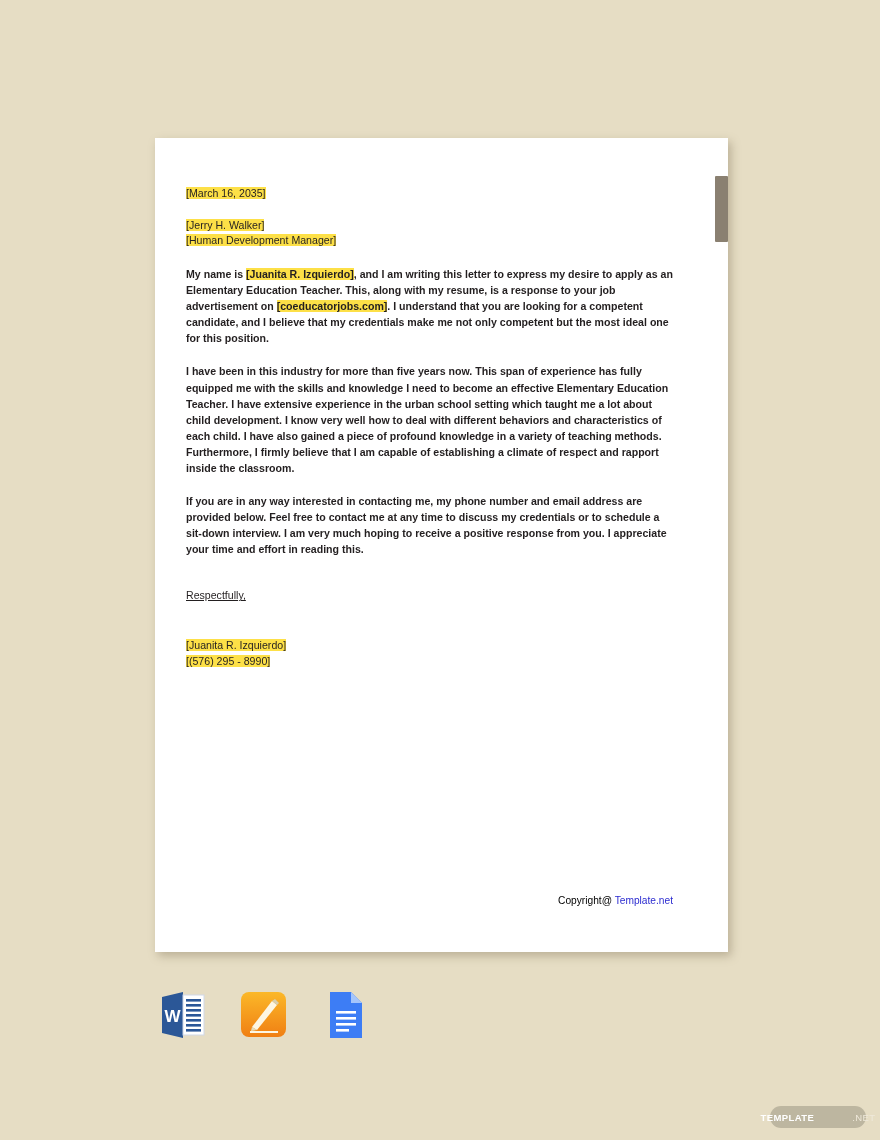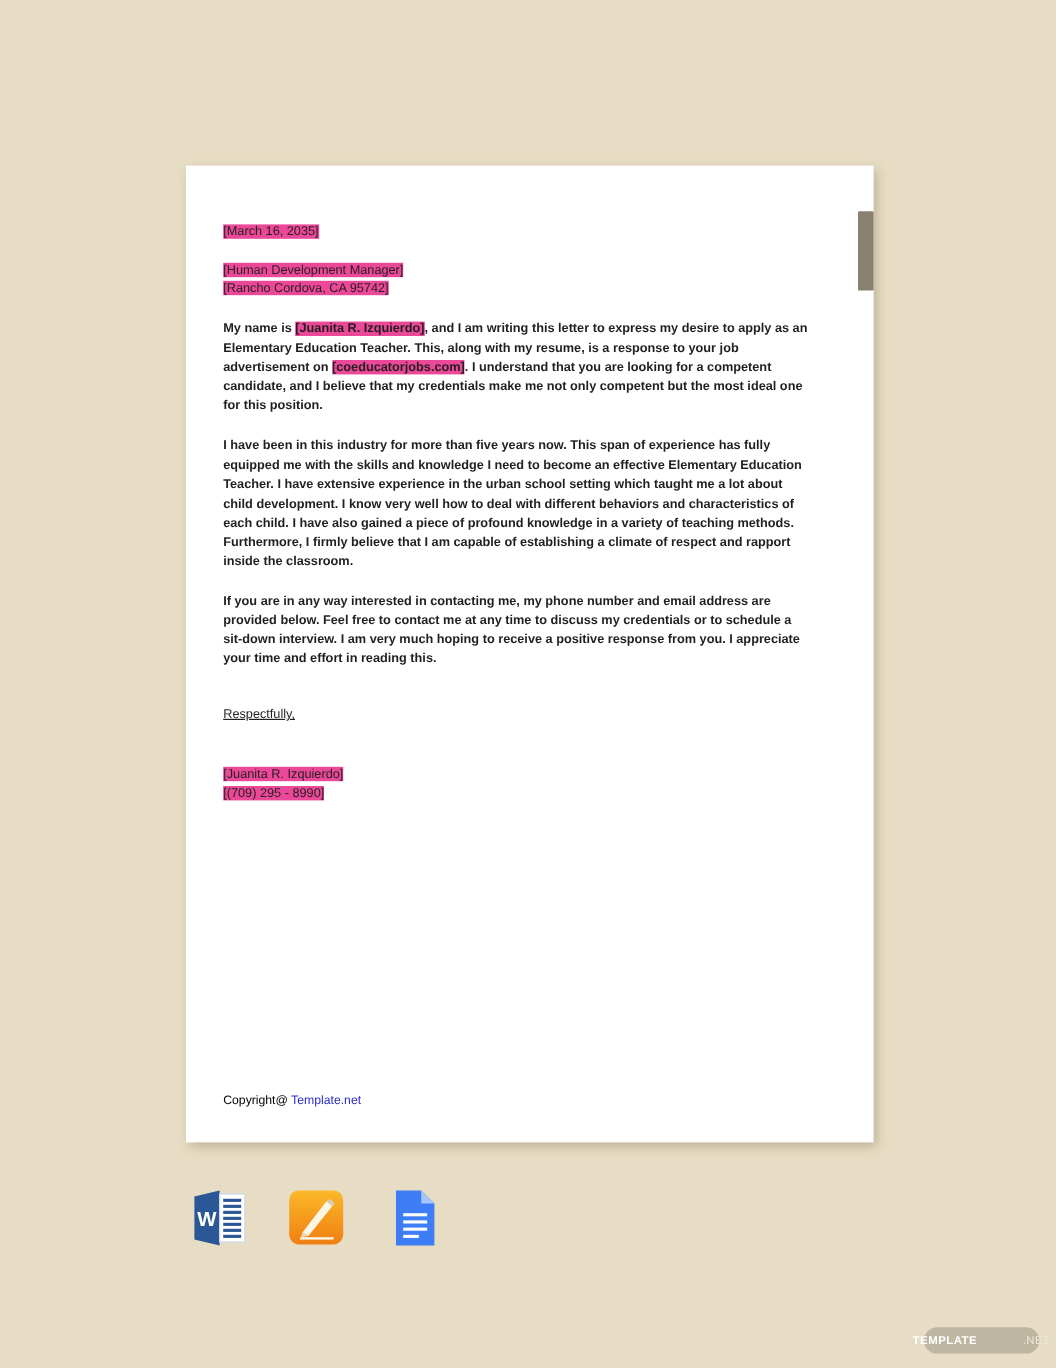--- a/index.html
+++ b/index.html
@@ -63,21 +63,21 @@
     color: #7d776b;
     font-size: 18.5px;
     font-weight: bold;
     letter-spacing: 0.4px;
     line-height: 1.62;
     padding-right: 10px;
   }
   #letter-title .tline { display: block; }
 
   .hl {
-    background: #ec4899;
+    background: #fde047;
     color: #231f20;
   }
 
   .blk { color: #231f20; }
 
   #date-line {
     margin-top: 48px;
     font-size: 10.6px;
     line-height: 1.4;
   }
@@ -115,22 +115,23 @@
   #signature-block {
     margin-top: 37px;
     font-size: 10.6px;
     line-height: 1.47;
   }
   #signature-block div { white-space: nowrap; }
 
   #copyright-row {
     position: absolute;
     left: 0;
-    top: 774px;
+    top: 757px;
     width: 487px;
+    text-align: right;
     font-size: 10.2px;
     color: #000000;
   }
   #copyright-link {
     color: #2b2bd0;
     text-decoration: none;
   }
 
   
   #format-icons {
@@ -176,38 +177,38 @@
   <div id="doc-page">
 
     <div id="doc-inner">
 
 
       <div id="date-line">
         <span class="hl">[March 16, 2035]</span>
       </div>
 
       <div id="recipient-block">
+        <div><span class="hl">[Jerry H. Walker]</span></div>
         <div><span class="hl">[Human Development Manager]</span></div>
-        <div><span class="hl">[Rancho Cordova, CA 95742]</span></div>
       </div>
 
 
       <div class="body-para">
         <span>My name is </span><span class="hl">[Juanita R. Izquierdo]</span><span>, and I am writing this letter to express my desire to apply as an Elementary Education Teacher. This, along with my resume, is a response to your job advertisement on </span><span class="hl">[coeducatorjobs.com]</span><span>. I understand that you are looking for a competent candidate, and I believe that my credentials make me not only competent but the most ideal one for this position.</span>
       </div>
 
       <div class="body-para">I have been in this industry for more than five years now. This span of experience has fully equipped me with the skills and knowledge I need to become an effective Elementary Education Teacher. I have extensive experience in the urban school setting which taught me a lot about child development. I know very well how to deal with different behaviors and characteristics of each child. I have also gained a piece of profound knowledge in a variety of teaching methods. Furthermore, I firmly believe that I am capable of establishing a climate of respect and rapport inside the classroom.</div>
 
       <div class="body-para">If you are in any way interested in contacting me, my phone number and email address are provided below. Feel free to contact me at any time to discuss my credentials or to schedule a sit-down interview. I am very much hoping to receive a positive response from you. I appreciate your time and effort in reading this.</div>
 
       <div id="closing">Respectfully,</div>
 
       <div id="signature-block">
         <div><span class="hl">[Juanita R. Izquierdo]</span></div>
-        <div><span class="hl">[(709) 295 - 8990]</span></div>
+        <div><span class="hl">[(576) 295 - 8990]</span></div>
       </div>
 
       <div id="copyright-row">
         <span>Copyright@ </span><a id="copyright-link" href="#">Template.net</a>
       </div>
 
     </div>
 
     <div id="scroll-track">
       <div id="scroll-thumb"></div>

